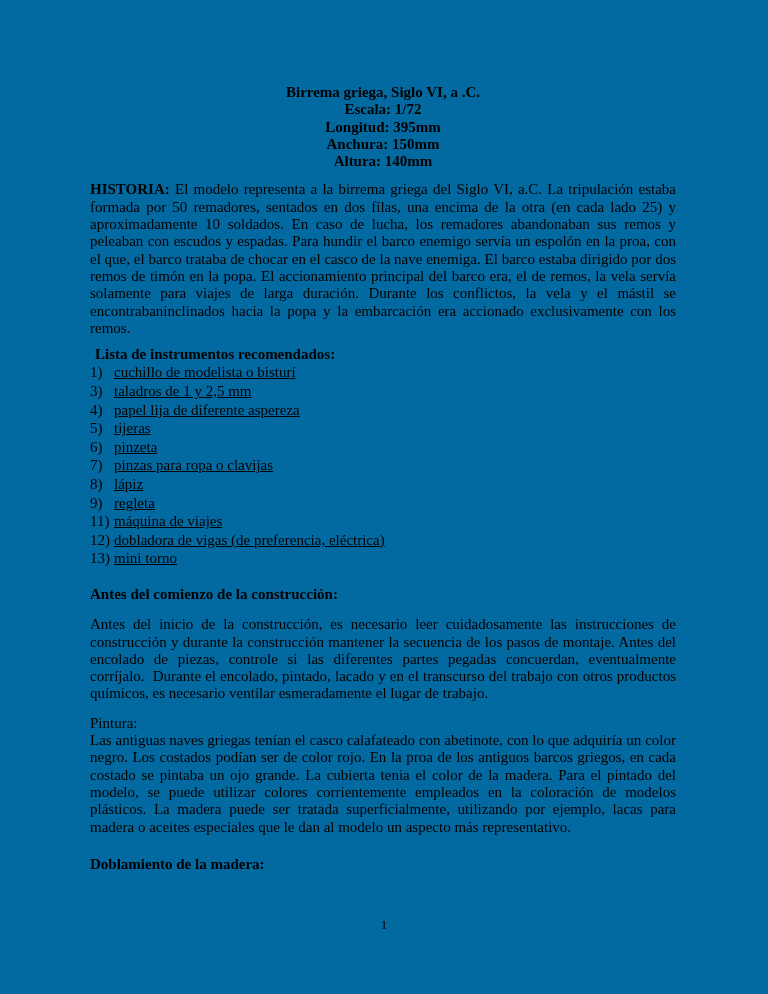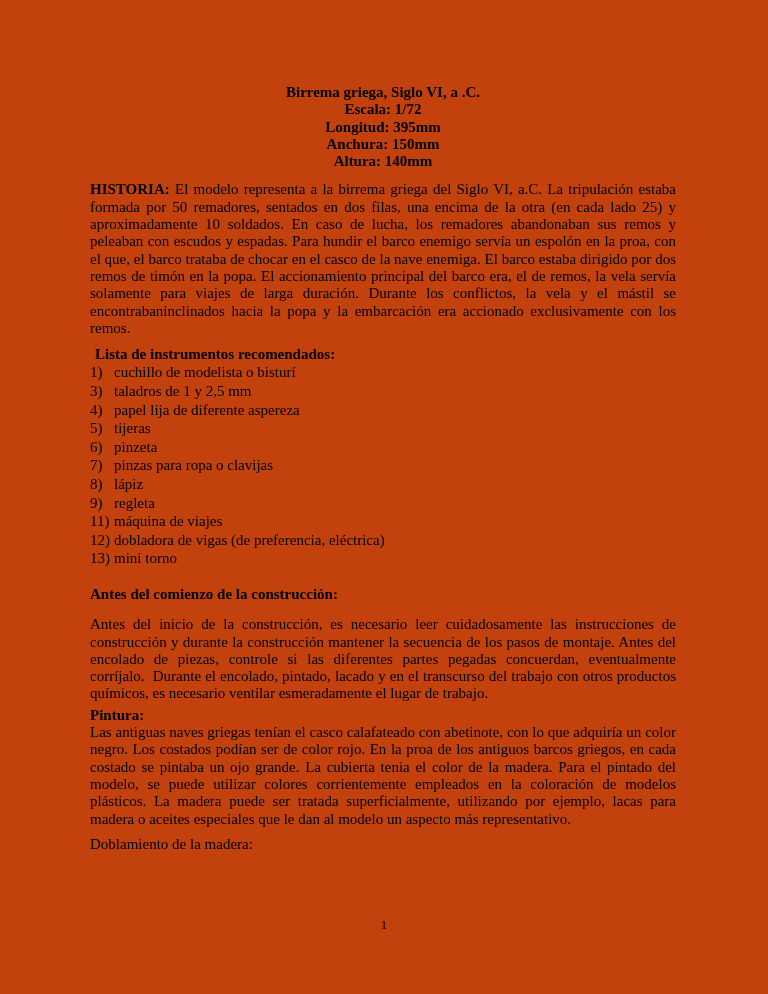--- a/index.html
+++ b/index.html
@@ -1,21 +1,21 @@
 <!DOCTYPE html>
 <html><head>
 <meta charset="utf-8">
 <style>
   * { margin: 0; padding: 0; box-sizing: border-box; }
   html, body { background: #ffffff; }
   .page {
     position: relative;
     width: 768px;
     height: 994px;
-    background: #c2410c;
+    background: #0369a1;
     color: #000000;
     font-family: "Liberation Serif", "DejaVu Serif", serif;
     font-size: 15px;
     line-height: 17.3px;
     overflow: hidden;
   }
   .content {
     position: absolute;
     left: 90px;
     top: 84px;
@@ -25,27 +25,27 @@
   .doc-title { font-weight: bold; }
   .spec-line { text-align: center; font-weight: bold; }
   .para { text-align: justify; }
   .bold { font-weight: bold; }
   .historia-para { margin-top: 11px; }
   .instruments-heading {
     font-weight: bold;
     margin-top: 9px;
     padding-left: 5px;
   }
-  .instrument-list { list-style: none; }
+  .instrument-list { list-style: none; text-decoration: underline; }
   .instrument-item { line-height: 18.6px; }
   .instrument-num { display: inline-block; width: 24px; }
   .antes-heading { font-weight: bold; margin-top: 18px; }
   .antes-para { margin-top: 13px; }
-  .pintura-heading { font-weight: bold; margin-top: 4px; }
-  .doblamiento-heading { font-weight: normal; margin-top: 8px; }
+  .pintura-heading { font-weight: normal; margin-top: 12px; }
+  .doblamiento-heading { font-weight: bold; margin-top: 20px; }
   .page-number {
     position: absolute;
     top: 917px;
     left: 0;
     width: 768px;
     text-align: center;
     font-size: 13px;
     line-height: 15px;
   }
 </style>

